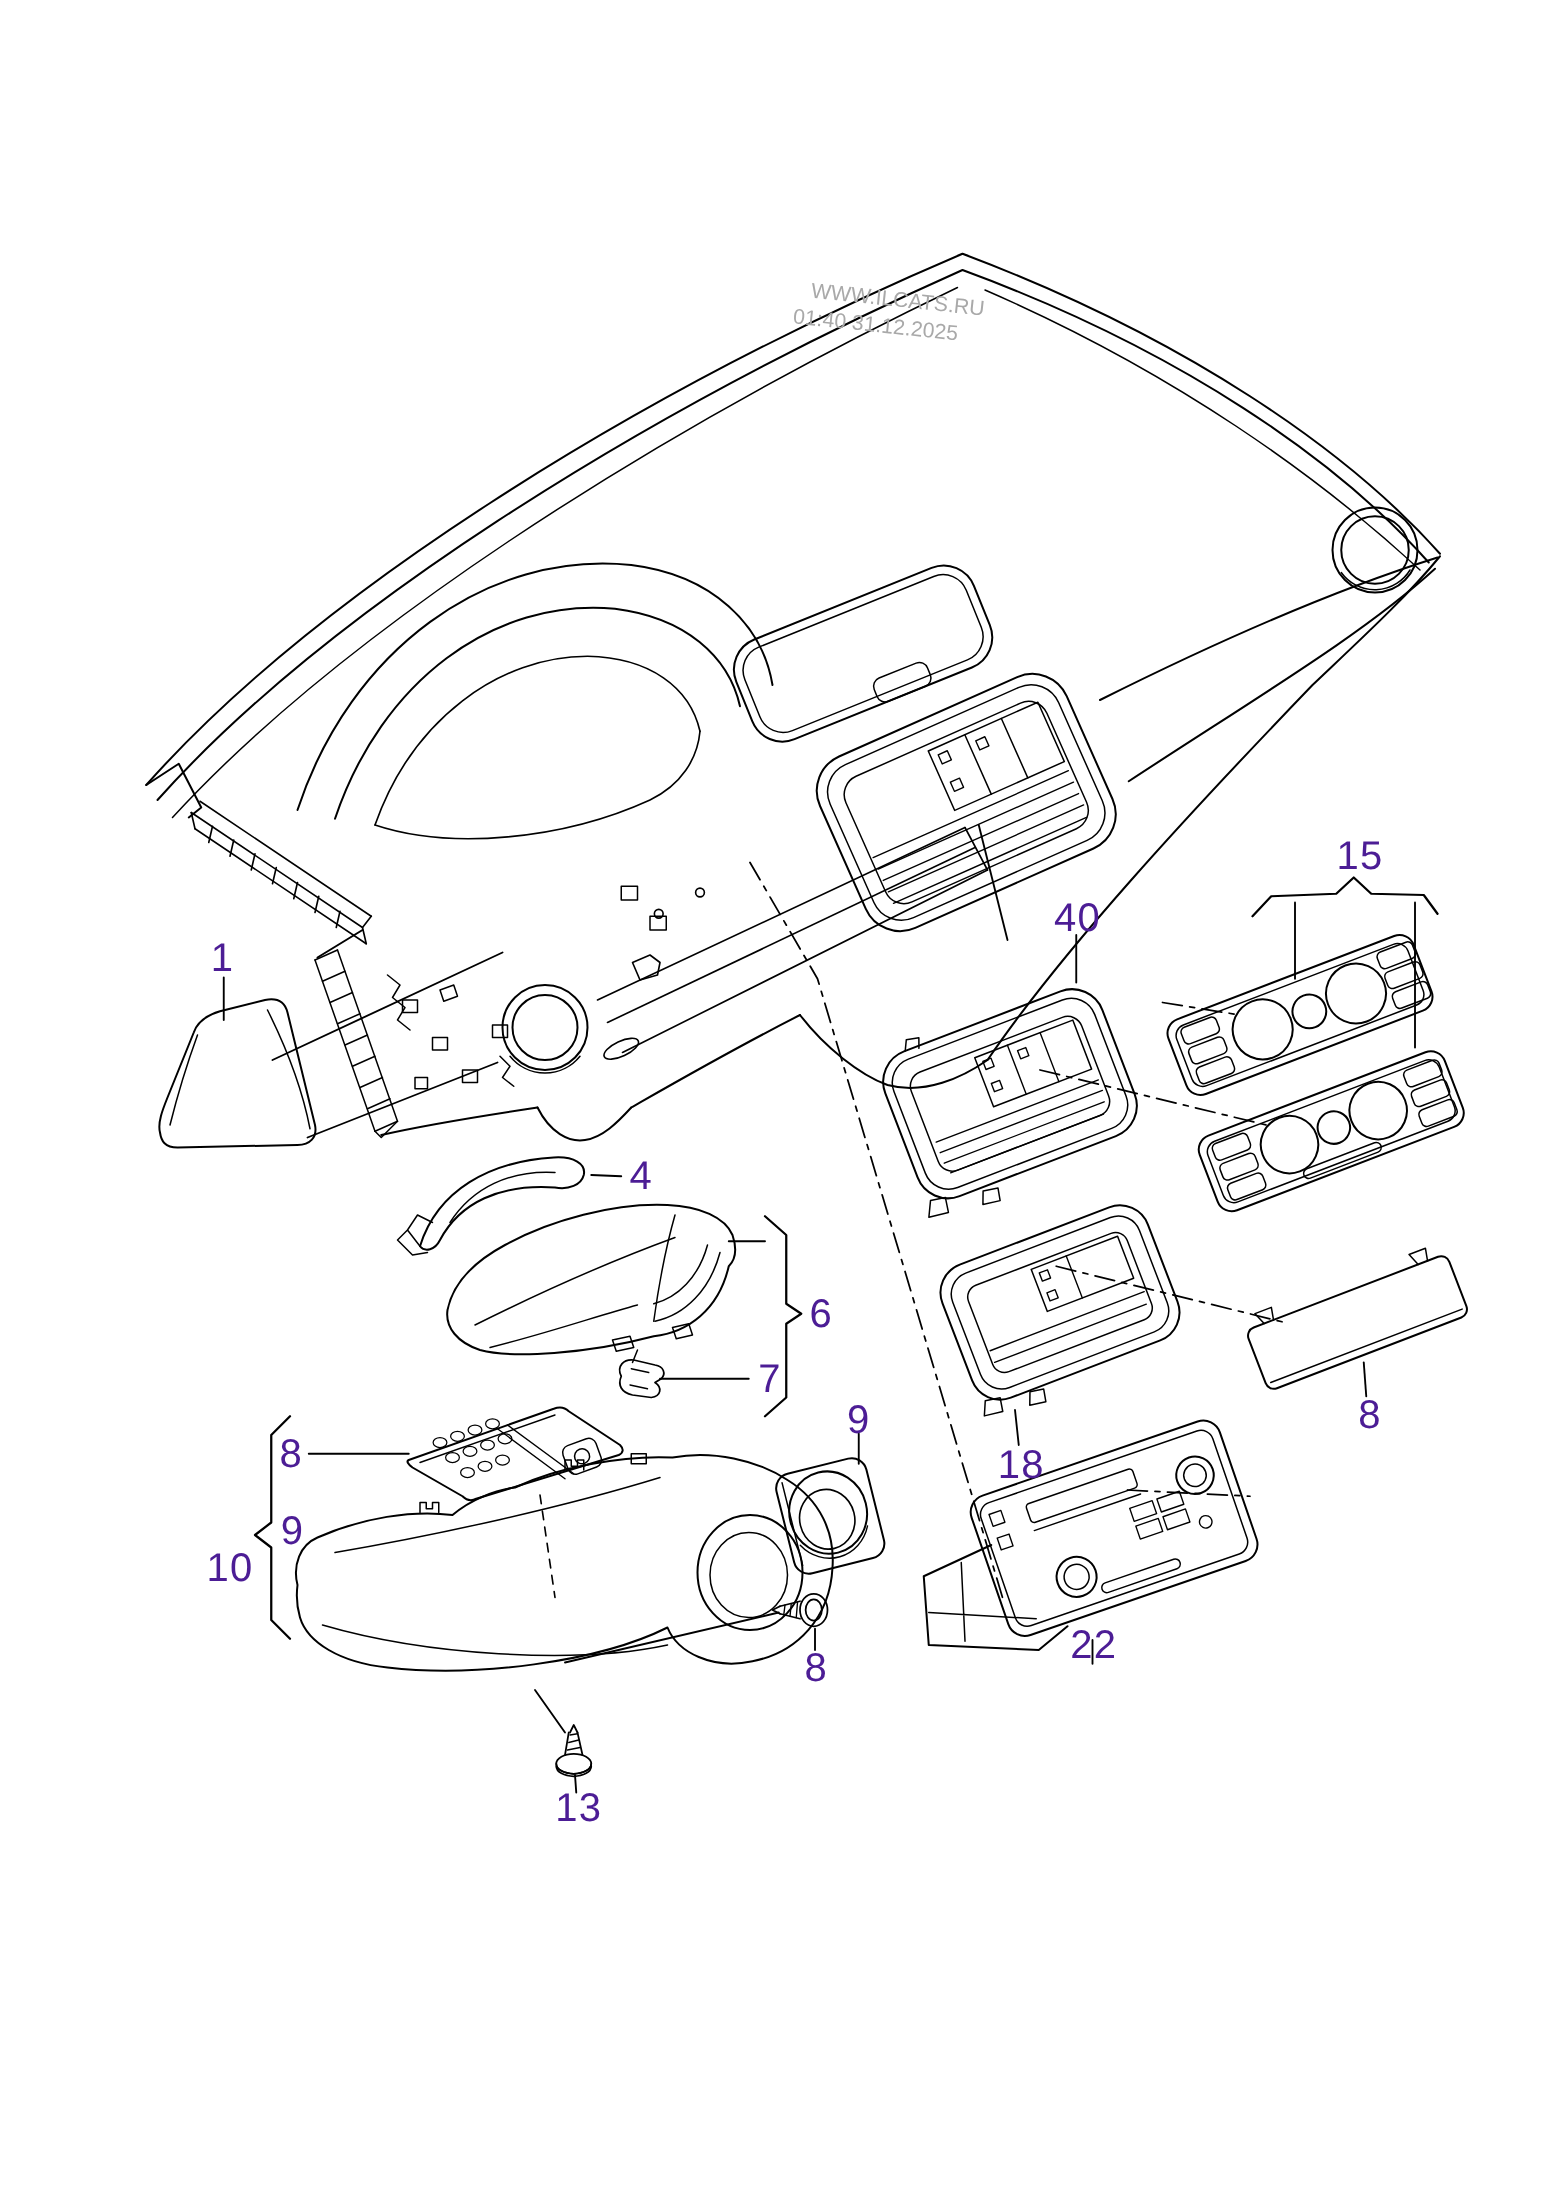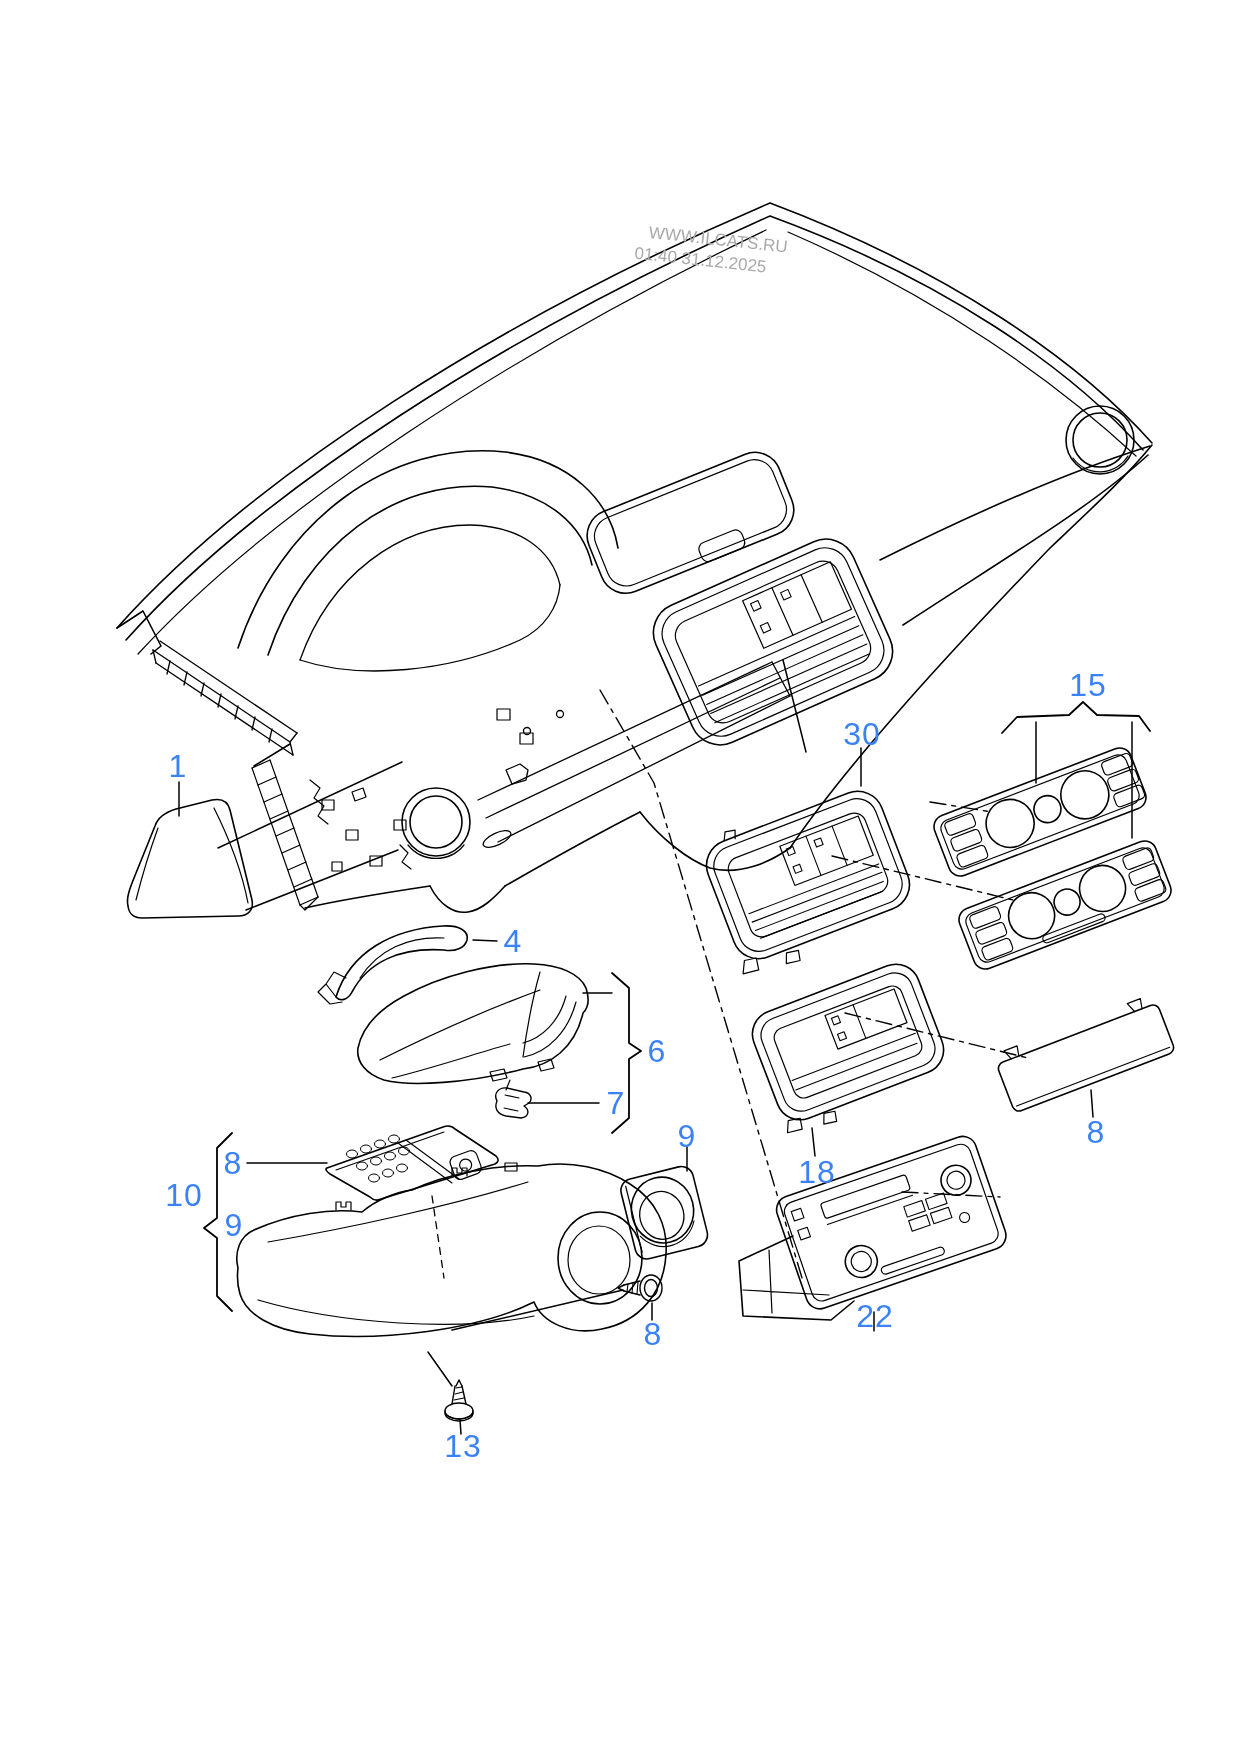--- a/index.html
+++ b/index.html
@@ -9,21 +9,21 @@
     background:#ffffff;
     font-family:"Liberation Sans", sans-serif;
     overflow:hidden;
   }
   .art{position:absolute;left:0;top:0;}
   .callout{
     position:absolute;
     transform:translate(-50%,-50%);
     font-size:32px;
     font-weight:400;
-    color:#3b82f6;
+    color:#4c1d95;
     letter-spacing:1px;
     white-space:nowrap;
     user-select:none;
   }
   .watermark{
     position:absolute;
     left:650px;top:222px;
     color:#a9a9a9;
     font-size:17px;
     line-height:1.3;
@@ -357,23 +357,23 @@
     <span class="wline">WWW.ILCATS.RU</span>
     <span class="wline wline2">01:40 31.12.2025</span>
   </div>
 
   <span class="callout" style="left:178px;top:766px">1</span>
   <span class="callout" style="left:513px;top:941px">4</span>
   <span class="callout" style="left:657px;top:1051px">6</span>
   <span class="callout" style="left:616px;top:1103px">7</span>
   <span class="callout" style="left:233px;top:1163px">8</span>
   <span class="callout" style="left:234px;top:1225px">9</span>
-  <span class="callout" style="left:184px;top:1195px">10</span>
+  <span class="callout" style="left:184px;top:1254px">10</span>
   <span class="callout" style="left:687px;top:1136px">9</span>
   <span class="callout" style="left:653px;top:1334px">8</span>
   <span class="callout" style="left:463px;top:1446px">13</span>
   <span class="callout" style="left:1088px;top:685px">15</span>
   <span class="callout" style="left:1096px;top:1132px">8</span>
-  <span class="callout" style="left:862px;top:734px">30</span>
+  <span class="callout" style="left:862px;top:734px">40</span>
   <span class="callout" style="left:817px;top:1172px">18</span>
   <span class="callout" style="left:875px;top:1316px">22</span>
 
 </div>
 
 </body></html>

